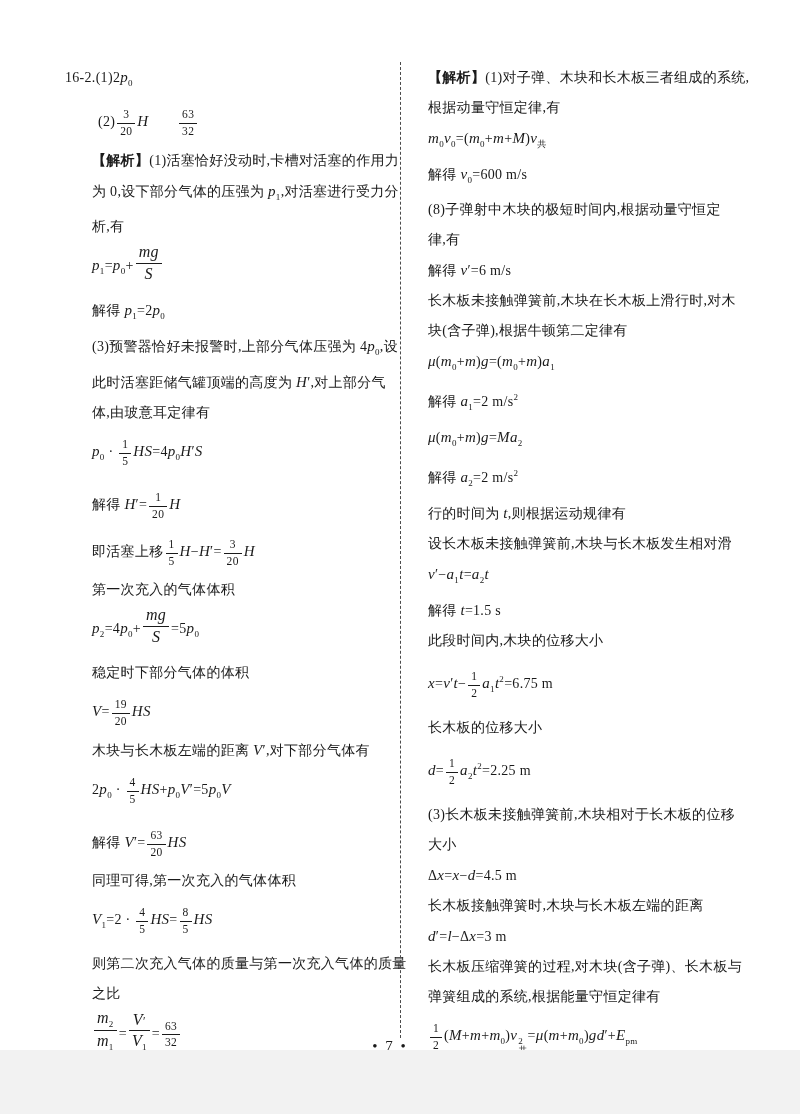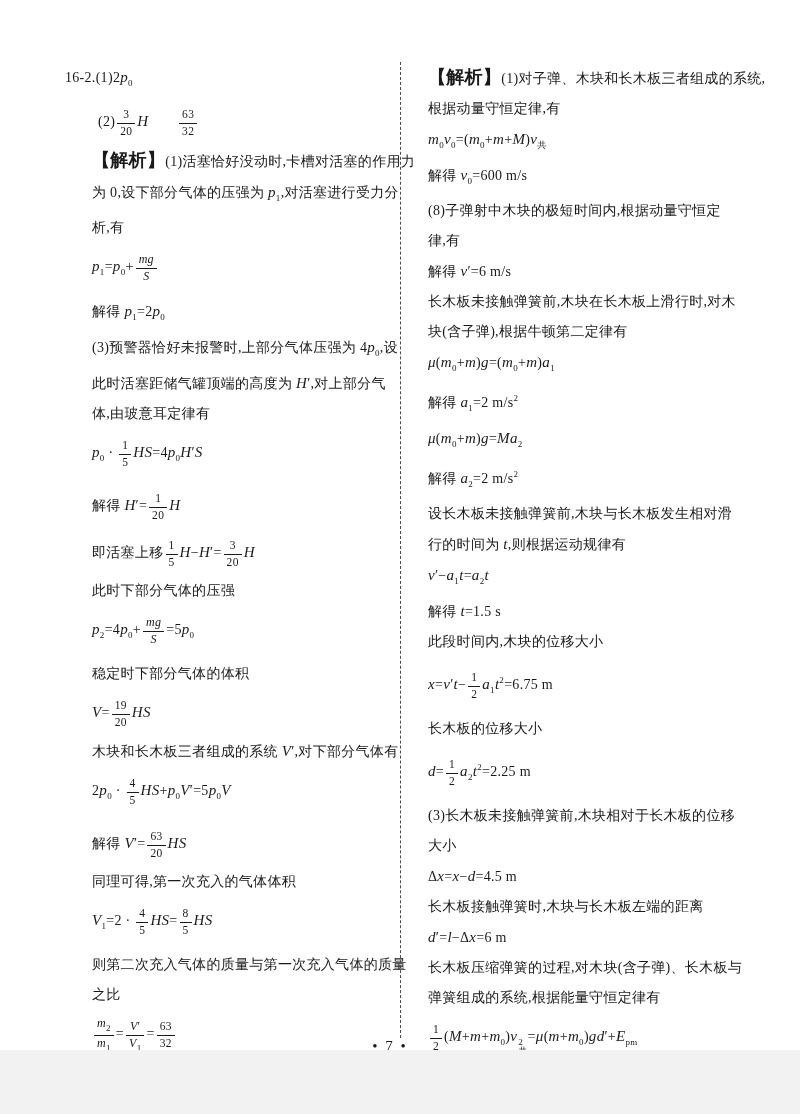--- a/index.html
+++ b/index.html
@@ -16,32 +16,32 @@
   #right-col{left:428px;width:352px;}
   .line{
     line-height:30px;
     white-space:nowrap;
     font-size:14px;
     letter-spacing:0.3px;
   }
   .line.tall{line-height:47px;}
   .hang{margin-left:-27px;}
   .rt{white-space:pre;}
-  .bd{font-weight:bold;font-family:"Liberation Sans","DejaVu Sans",sans-serif;font-size:18px;}
+  .bd{font-weight:bold;font-family:"Liberation Sans","DejaVu Sans",sans-serif;font-size:14px;}
   .it{font-style:italic;font-size:15px;font-family:"Liberation Serif","DejaVu Serif",serif;white-space:pre;}
   .sb{font-size:9px;vertical-align:-4px;white-space:pre;}
   .sp{font-size:9px;vertical-align:6px;white-space:pre;}
   .frac{
     display:inline-block;vertical-align:-0.75em;
     text-align:center;font-size:11.5px;line-height:1.15;
     margin:0 2px;
   }
   .frac .num{display:block;border-bottom:1px solid #1a1a1a;padding:0 3px 1px;}
   .frac .den{display:block;padding:1px 3px 0;}
-  .frac .it{font-size:12px;}
+  .frac .it{font-size:16px;}
   .ss{
     display:inline-flex;flex-direction:column;align-items:flex-start;
     vertical-align:-4px;font-size:9px;line-height:9px;margin-left:1px;
   }
   #divider{
     position:absolute;left:400px;top:62px;height:976px;width:0;
     border-left:1.5px dashed #4a4a4a;
   }
   #page-number{
     position:absolute;left:0;top:1038px;width:780px;
@@ -59,25 +59,25 @@
       <div class="line"><span class="rt">为 0,设下部分气体的压强为 </span><span class="it">p</span><span class="sb">1</span><span class="rt">,对活塞进行受力分</span></div>
       <div class="line"><span class="rt">析,有</span></div>
       <div class="line tall"><span class="it">p</span><span class="sb">1</span><span class="rt">=</span><span class="it">p</span><span class="sb">0</span><span class="rt">+</span><span class="frac"><span class="num"><span class="it">mg</span></span><span class="den"><span class="it">S</span></span></span></div>
       <div class="line"><span class="rt">解得 </span><span class="it">p</span><span class="sb">1</span><span class="rt">=2</span><span class="it">p</span><span class="sb">0</span></div>
       <div class="line"><span class="rt">(3)预警器恰好未报警时,上部分气体压强为 4</span><span class="it">p</span><span class="sb">0</span><span class="rt">,设</span></div>
       <div class="line"><span class="rt">此时活塞距储气罐顶端的高度为 </span><span class="it">H</span><span class="rt">′,对上部分气</span></div>
       <div class="line"><span class="rt">体,由玻意耳定律有</span></div>
       <div class="line tall"><span class="it">p</span><span class="sb">0</span><span class="rt"> · </span><span class="frac"><span class="num"><span class="rt">1</span></span><span class="den"><span class="rt">5</span></span></span><span class="it">HS</span><span class="rt">=4</span><span class="it">p</span><span class="sb">0</span><span class="it">H</span><span class="rt">′</span><span class="it">S</span></div>
       <div class="line tall"><span class="rt">解得 </span><span class="it">H</span><span class="rt">′=</span><span class="frac"><span class="num"><span class="rt">1</span></span><span class="den"><span class="rt">20</span></span></span><span class="it">H</span></div>
       <div class="line tall"><span class="rt">即活塞上移</span><span class="frac"><span class="num"><span class="rt">1</span></span><span class="den"><span class="rt">5</span></span></span><span class="it">H</span><span class="rt">−</span><span class="it">H</span><span class="rt">′=</span><span class="frac"><span class="num"><span class="rt">3</span></span><span class="den"><span class="rt">20</span></span></span><span class="it">H</span></div>
-      <div class="line"><span class="rt">此时下部分气体的压强</span></div>
+      <div class="line"><span class="rt">第一次充入的气体体积</span></div>
       <div class="line tall"><span class="it">p</span><span class="sb">2</span><span class="rt">=4</span><span class="it">p</span><span class="sb">0</span><span class="rt">+</span><span class="frac"><span class="num"><span class="it">mg</span></span><span class="den"><span class="it">S</span></span></span><span class="rt">=5</span><span class="it">p</span><span class="sb">0</span></div>
       <div class="line"><span class="rt">稳定时下部分气体的体积</span></div>
       <div class="line tall"><span class="it">V</span><span class="rt">=</span><span class="frac"><span class="num"><span class="rt">19</span></span><span class="den"><span class="rt">20</span></span></span><span class="it">HS</span></div>
-      <div class="line"><span class="rt">木块和长木板三者组成的系统 </span><span class="it">V</span><span class="rt">′,对下部分气体有</span></div>
+      <div class="line"><span class="rt">木块与长木板左端的距离 </span><span class="it">V</span><span class="rt">′,对下部分气体有</span></div>
       <div class="line tall"><span class="rt">2</span><span class="it">p</span><span class="sb">0</span><span class="rt"> · </span><span class="frac"><span class="num"><span class="rt">4</span></span><span class="den"><span class="rt">5</span></span></span><span class="it">HS</span><span class="rt">+</span><span class="it">p</span><span class="sb">0</span><span class="it">V</span><span class="rt">′=5</span><span class="it">p</span><span class="sb">0</span><span class="it">V</span></div>
       <div class="line tall"><span class="rt">解得 </span><span class="it">V</span><span class="rt">′=</span><span class="frac"><span class="num"><span class="rt">63</span></span><span class="den"><span class="rt">20</span></span></span><span class="it">HS</span></div>
       <div class="line"><span class="rt">同理可得,第一次充入的气体体积</span></div>
       <div class="line tall"><span class="it">V</span><span class="sb">1</span><span class="rt">=2 · </span><span class="frac"><span class="num"><span class="rt">4</span></span><span class="den"><span class="rt">5</span></span></span><span class="it">HS</span><span class="rt">=</span><span class="frac"><span class="num"><span class="rt">8</span></span><span class="den"><span class="rt">5</span></span></span><span class="it">HS</span></div>
       <div class="line"><span class="rt">则第二次充入气体的质量与第一次充入气体的质量</span></div>
       <div class="line"><span class="rt">之比</span></div>
       <div class="line tall"><span class="frac"><span class="num"><span class="it">m</span><span class="sb">2</span></span><span class="den"><span class="it">m</span><span class="sb">1</span></span></span><span class="rt">=</span><span class="frac"><span class="num"><span class="it">V</span><span class="rt">′</span></span><span class="den"><span class="it">V</span><span class="sb">1</span></span></span><span class="rt">=</span><span class="frac"><span class="num"><span class="rt">63</span></span><span class="den"><span class="rt">32</span></span></span></div>
       <div class="line hang"><span class="rt">17-1.(1)600 m/s</span></div>
       <div class="line" style="margin-left: 6px;"><span class="rt">(2)2.25 m</span></div>
     </div>
@@ -89,33 +89,33 @@
       <div class="line"><span class="rt">解得 </span><span class="it">v</span><span class="sb">0</span><span class="rt">=600 m/s</span></div>
       <div class="line"><span class="rt">(8)子弹射中木块的极短时间内,根据动量守恒定</span></div>
       <div class="line"><span class="rt">律,有</span></div>
       <div class="line"><span class="rt">解得 </span><span class="it">v</span><span class="rt">′=6 m/s</span></div>
       <div class="line"><span class="rt">长木板未接触弹簧前,木块在长木板上滑行时,对木</span></div>
       <div class="line"><span class="rt">块(含子弹),根据牛顿第二定律有</span></div>
       <div class="line"><span class="it">μ</span><span class="rt">(</span><span class="it">m</span><span class="sb">0</span><span class="rt">+</span><span class="it">m</span><span class="rt">)</span><span class="it">g</span><span class="rt">=(</span><span class="it">m</span><span class="sb">0</span><span class="rt">+</span><span class="it">m</span><span class="rt">)</span><span class="it">a</span><span class="sb">1</span></div>
       <div class="line"><span class="rt">解得 </span><span class="it">a</span><span class="sb">1</span><span class="rt">=2 m/s</span><span class="sp">2</span></div>
       <div class="line"><span class="it">μ</span><span class="rt">(</span><span class="it">m</span><span class="sb">0</span><span class="rt">+</span><span class="it">m</span><span class="rt">)</span><span class="it">g</span><span class="rt">=</span><span class="it">Ma</span><span class="sb">2</span></div>
       <div class="line"><span class="rt">解得 </span><span class="it">a</span><span class="sb">2</span><span class="rt">=2 m/s</span><span class="sp">2</span></div>
+      <div class="line"><span class="rt">行的时间为 </span><span class="it">t</span><span class="rt">,则根据运动规律有</span></div>
       <div class="line"><span class="rt">设长木板未接触弹簧前,木块与长木板发生相对滑</span></div>
-      <div class="line"><span class="rt">行的时间为 </span><span class="it">t</span><span class="rt">,则根据运动规律有</span></div>
       <div class="line"><span class="it">v</span><span class="rt">′−</span><span class="it">a</span><span class="sb">1</span><span class="it">t</span><span class="rt">=</span><span class="it">a</span><span class="sb">2</span><span class="it">t</span></div>
       <div class="line"><span class="rt">解得 </span><span class="it">t</span><span class="rt">=1.5 s</span></div>
       <div class="line"><span class="rt">此段时间内,木块的位移大小</span></div>
       <div class="line tall"><span class="it">x</span><span class="rt">=</span><span class="it">v</span><span class="rt">′</span><span class="it">t</span><span class="rt">−</span><span class="frac"><span class="num"><span class="rt">1</span></span><span class="den"><span class="rt">2</span></span></span><span class="it">a</span><span class="sb">1</span><span class="it">t</span><span class="sp">2</span><span class="rt">=6.75 m</span></div>
       <div class="line"><span class="rt">长木板的位移大小</span></div>
       <div class="line tall"><span class="it">d</span><span class="rt">=</span><span class="frac"><span class="num"><span class="rt">1</span></span><span class="den"><span class="rt">2</span></span></span><span class="it">a</span><span class="sb">2</span><span class="it">t</span><span class="sp">2</span><span class="rt">=2.25 m</span></div>
       <div class="line"><span class="rt">(3)长木板未接触弹簧前,木块相对于长木板的位移</span></div>
       <div class="line"><span class="rt">大小</span></div>
       <div class="line"><span class="rt">Δ</span><span class="it">x</span><span class="rt">=</span><span class="it">x</span><span class="rt">−</span><span class="it">d</span><span class="rt">=4.5 m</span></div>
       <div class="line"><span class="rt">长木板接触弹簧时,木块与长木板左端的距离</span></div>
-      <div class="line"><span class="it">d</span><span class="rt">′=</span><span class="it">l</span><span class="rt">−Δ</span><span class="it">x</span><span class="rt">=6 m</span></div>
+      <div class="line"><span class="it">d</span><span class="rt">′=</span><span class="it">l</span><span class="rt">−Δ</span><span class="it">x</span><span class="rt">=3 m</span></div>
       <div class="line"><span class="rt">长木板压缩弹簧的过程,对木块(含子弹)、长木板与</span></div>
       <div class="line"><span class="rt">弹簧组成的系统,根据能量守恒定律有</span></div>
       <div class="line tall"><span class="frac"><span class="num"><span class="rt">1</span></span><span class="den"><span class="rt">2</span></span></span><span class="rt">(</span><span class="it">M</span><span class="rt">+</span><span class="it">m</span><span class="rt">+</span><span class="it">m</span><span class="sb">0</span><span class="rt">)</span><span class="it">v</span><span class="ss">
           <span>2</span>
           <span>共</span>
         </span><span class="rt">=</span><span class="it">μ</span><span class="rt">(</span><span class="it">m</span><span class="rt">+</span><span class="it">m</span><span class="sb">0</span><span class="rt">)</span><span class="it">gd</span><span class="rt">′+</span><span class="it">E</span><span class="sb">pm</span></div>
     </div>
   <div id="page-number">• 7 •</div>
 </div>
 

